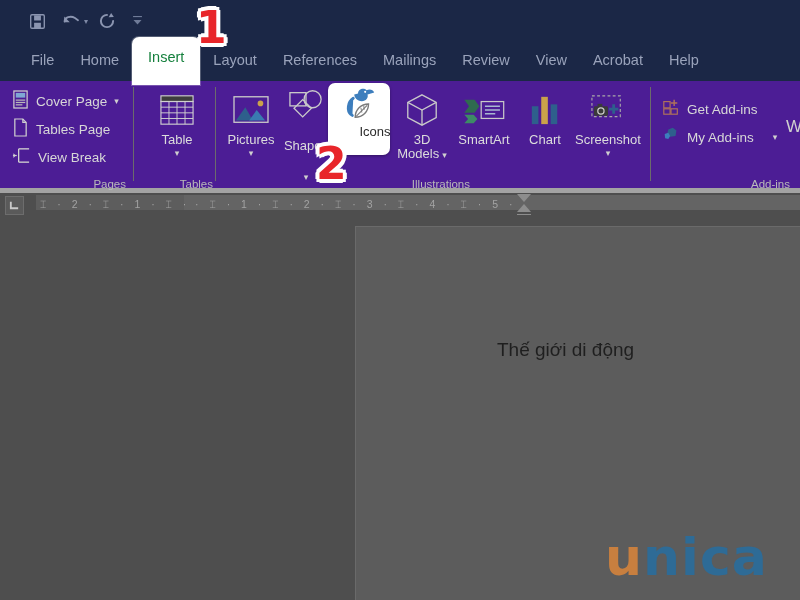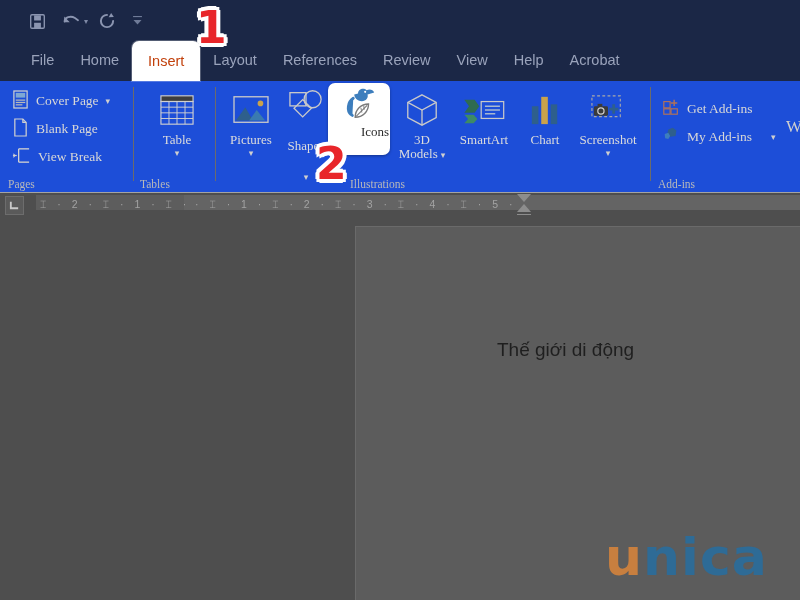--- a/index.html
+++ b/index.html
@@ -28,39 +28,38 @@
   .tabstrip {
     position: absolute; left: 0; top: 40px; width: 800px; height: 41px;
     background: #1b2746;
   }
   .tabs { display: flex; align-items: center; height: 41px; padding-left: 18px; }
   .tab {
     font-size: 14.5px; color: #9aa3bb;
     padding: 0 13px; height: 41px; line-height: 41px; white-space: nowrap;
   }
   .tab.active {
-    background: #ffffff; color: #c2410c;
+    background: #ffffff; color: #15803d;
     border-top-left-radius: 7px; border-top-right-radius: 7px;
-    height: 40px; line-height: 40px; margin-bottom: 0;
+    height: 48px; line-height: 40px; margin-bottom: 0;
     box-shadow: 0 0 0 1px rgba(255,255,255,0.25);
     position: relative; z-index: 3;
     padding: 0 16px;
   }
 
   
   .ribbon {
     position: absolute; left: 0; top: 81px; width: 800px; height: 112px;
-    background: #1d4ed8;
-    border-bottom: 1px solid #a3a3a3;
-    font-family: Liberation Serif, serif;
+    background: #4c1d95;
+    border-bottom: 5px solid #a3a3a3;
   }
   .rgroup { position: absolute; top: 0; height: 112px; }
   .rgroup .glabel {
     position: absolute; bottom: 3px; left: 0; width: 100%;
-    text-align: left; font-size: 11.5px; color: #b9b9b9;
+    text-align: right; font-size: 11.5px; color: #b9b9b9;
   }
   .rsep {
     position: absolute; top: 6px; width: 1px; height: 94px; background: #6b6b6b;
   }
 
   
   .cmdrow { display: flex; align-items: center; gap: 7px; height: 28px; padding-left: 4px; }
   .cmdrow .lbl { font-size: 13.5px; color: #d7d7d7; white-space: nowrap; }
   .cmdrow .caret { font-size: 9px; color: #cfcfcf; }
 
@@ -200,24 +199,25 @@
     </div>
   </div>
 
   <div class="tabstrip">
     <div class="tabs">
       <div class="tab">File</div>
       <div class="tab">Home</div>
       <div class="tab active">Insert</div>
       <div class="tab">Layout</div>
       <div class="tab">References</div>
+      <div class="tab">Mailings</div>
       <div class="tab">Review</div>
       <div class="tab">View</div>
+      <div class="tab">Acrobat</div>
       <div class="tab">Help</div>
-      <div class="tab">Acrobat</div>
     </div>
   </div>
 
   <div class="ribbon">
 
     <div class="rgroup" style="left:8px; width:118px;">
       <div style="padding-top:6px;">
         <div class="cmdrow">
           <span>
             <svg width="17" height="19" viewBox="0 0 18 20">
@@ -231,21 +231,21 @@
           <span class="lbl">Cover Page</span>
           <span class="caret">▾</span>
         </div>
         <div class="cmdrow">
           <span>
             <svg width="17" height="19" viewBox="0 0 18 20">
               <path d="M3 1 H11.5 L15 4.6 V19 H3 Z" fill="none" stroke="#d0d0d0" stroke-width="1.3"></path>
               <path d="M11.5 1 V4.6 H15" fill="none" stroke="#d0d0d0" stroke-width="1.3"></path>
             </svg>
           </span>
-          <span class="lbl">Blank Page</span>
+          <span class="lbl">Tables Page</span>
         </div>
         <div class="cmdrow">
           <span>
             <svg width="19" height="19" viewBox="0 0 20 20">
               <path d="M1 10 H5" stroke="#d0d0d0" stroke-width="1.3"></path>
               <path d="M1.5 7.5 L1.5 12.5 L4 10 Z" fill="#d0d0d0"></path>
               <path d="M7 3 V17" stroke="#d0d0d0" stroke-width="1.4"></path>
               <path d="M7 3 H18" stroke="#d0d0d0" stroke-width="1.4"></path>
               <path d="M7 17 H18" stroke="#d0d0d0" stroke-width="1.4"></path>
             </svg>

